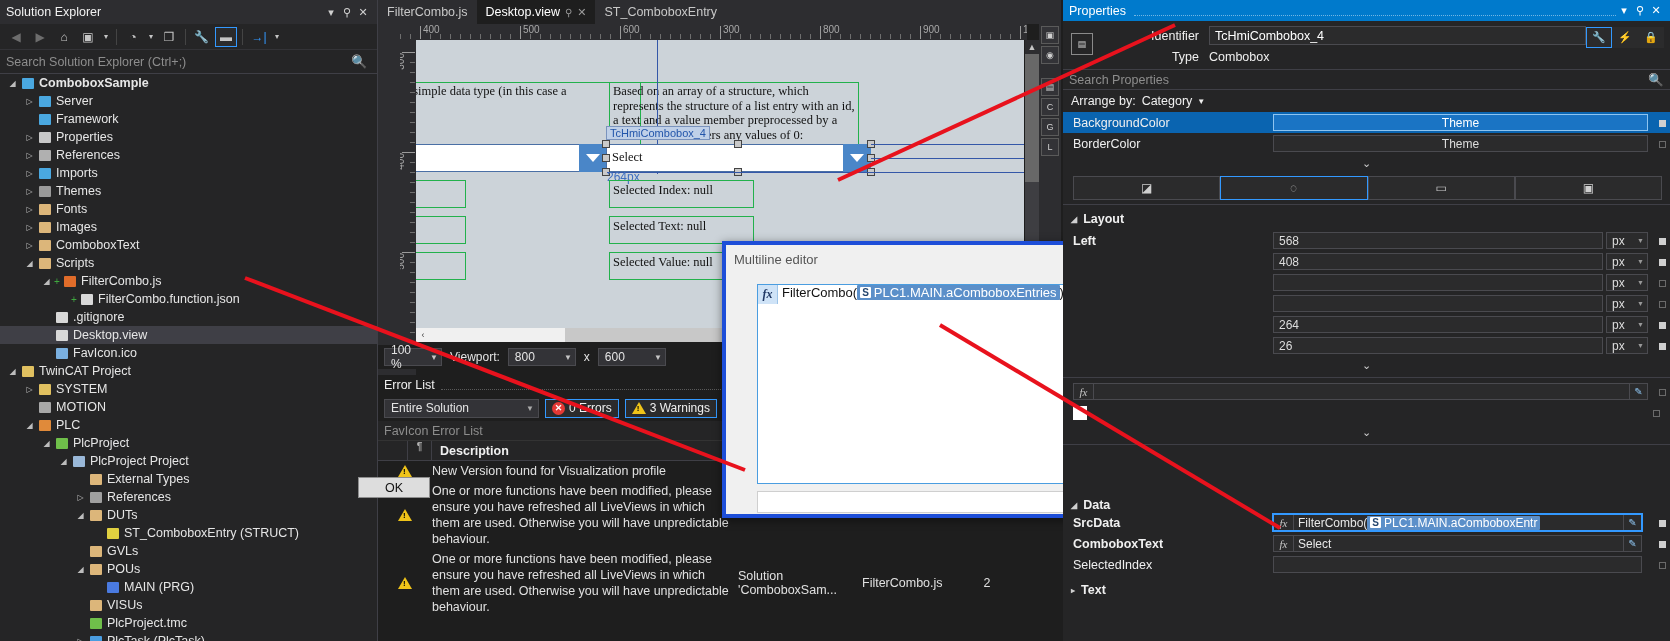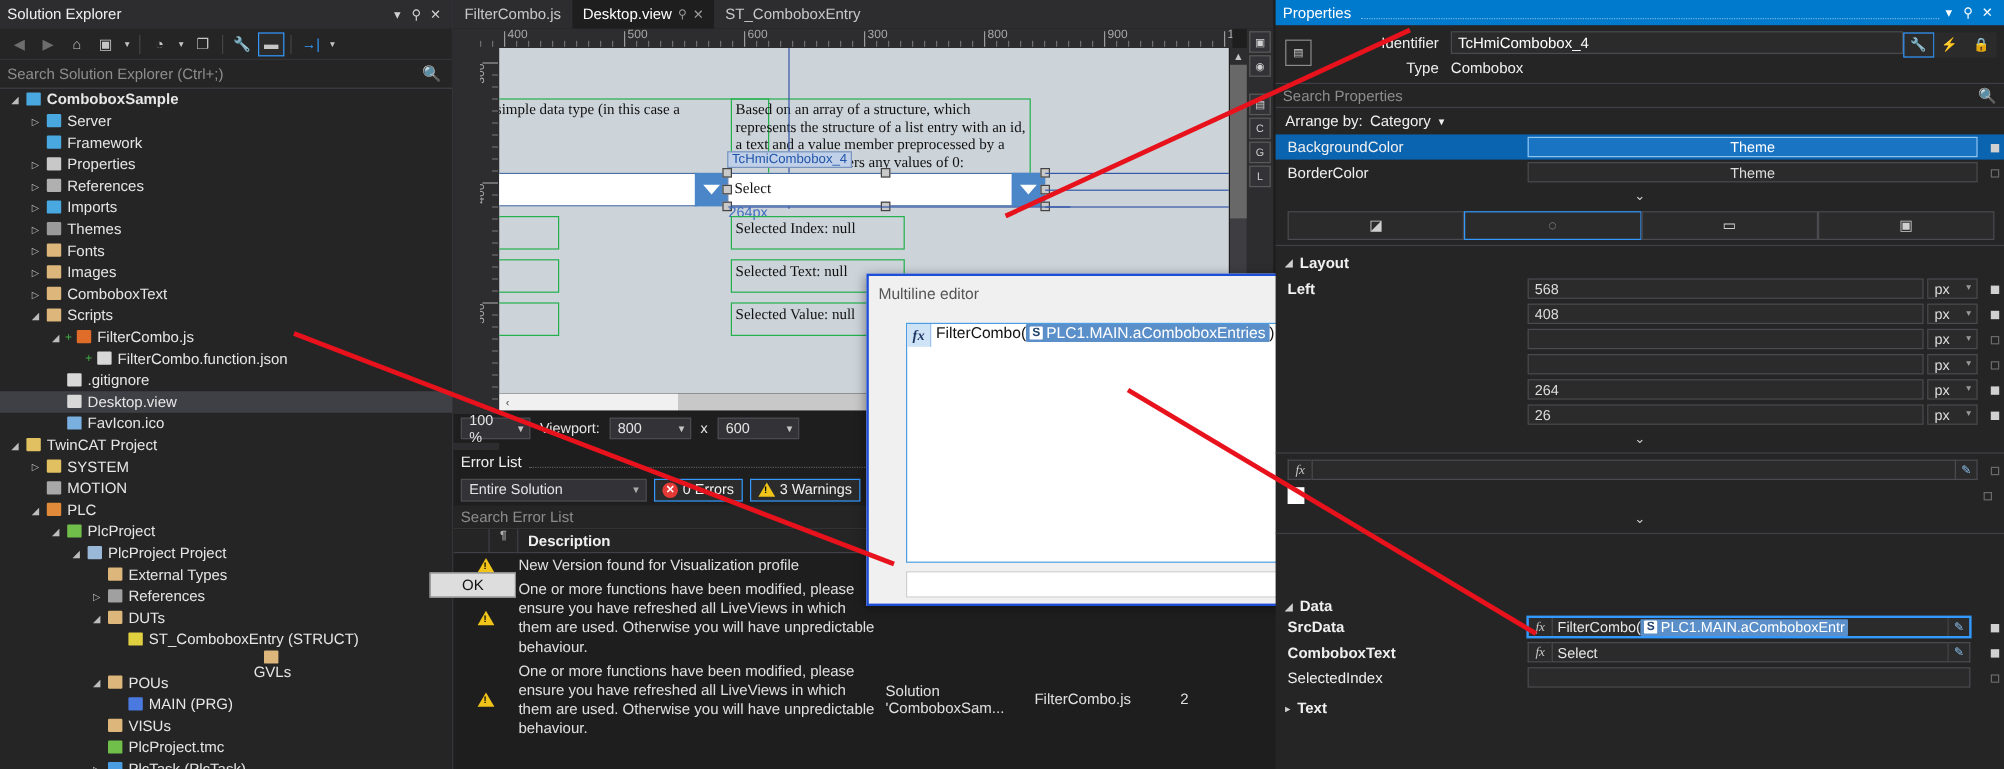--- a/index.html
+++ b/index.html
@@ -175,22 +175,22 @@
   .el-head .c3 { padding-left: 8px; }
   .el-row { display:flex; align-items:center; font-size: 12.5px; color:#e0e0e0; padding: 2px 0; }
   .el-row .icn { width: 54px; display:flex; justify-content:center; flex:none;}
   .el-row .desc { width: 300px; line-height: 16px; }
   .el-row .proj { width: 130px; padding-left: 6px;}
   .el-row .file { width: 110px; }
   .el-row .line { width: 30px; text-align:center;}
 
   
   #mle {
-    position: absolute; left: 722px; top: 228px; width: 508px; height: 277px;
-    background: #f0f0f0; border: 2px solid #1d4ed8; box-shadow: 0 2px 9px rgba(0,0,0,.45);
+    position: absolute; left: 722px; top: 241px; width: 508px; height: 277px;
+    background: #f0f0f0; border: 4px solid #1d4ed8; box-shadow: 0 2px 9px rgba(0,0,0,.45);
   }
   #mle .bar { height: 28px; display: flex; align-items: center; padding: 0 8px; }
   #mle .bar .ttl { flex: 1; font-size: 13px; color: #555; }
   #mle .bar .x { font-size: 15px; color: #666; }
   #mle .field {
     position: absolute; left: 31px; top: 39px; width: 460px; height: 200px;
     border: 1px solid #4a9de0; background: #fff;
   }
   #mle .fxrow { display: flex; align-items: flex-start; height: 20px; }
   #mle .fx {
@@ -448,21 +448,21 @@
         <div class="node" style="padding-left: 74px;">
           <span class="exp">◢</span>
           <span class="ic"><span class="sq" style="background:#dcb67a"></span></span>
           <span class="lbl">DUTs</span>
         </div>
         <div class="node" style="padding-left: 91px;">
           <span class="exp"></span>
           <span class="ic"><span class="sq" style="background:#e0d040"></span></span>
           <span class="lbl">ST_ComboboxEntry (STRUCT)</span>
         </div>
-        <div class="node" style="padding-left: 74px; flex-direction: column;">
+        <div class="node" style="padding-left: 74px;">
           <span class="exp"></span>
           <span class="ic"><span class="sq" style="background:#dcb67a"></span></span>
           <span class="lbl">GVLs</span>
         </div>
         <div class="node" style="padding-left: 74px;">
           <span class="exp">◢</span>
           <span class="ic"><span class="sq" style="background:#dcb67a"></span></span>
           <span class="lbl">POUs</span>
         </div>
         <div class="node" style="padding-left: 91px;">
@@ -721,21 +721,21 @@
       <div class="el-btn">
         <span class="badge-warn"></span>
         <span>3 Warnings</span>
       </div>
       <div class="el-btn" style="border-color:transparent;background:transparent;padding:0 2px">
         <span class="badge-info">i</span>
         <span></span>
       </div>
     </div>
     <div class="el-search">
-      <span>Search Error List</span>
+      <span>FavIcon Error List</span>
     </div>
     <div class="el-head">
       <div class="c1"></div>
       <div class="c2">¶</div>
       <div class="c3">Description</div>
     </div>
     <div id="el-rows">
         <div class="el-row">
           <div class="icn">
             <span class="badge-warn"></span>

